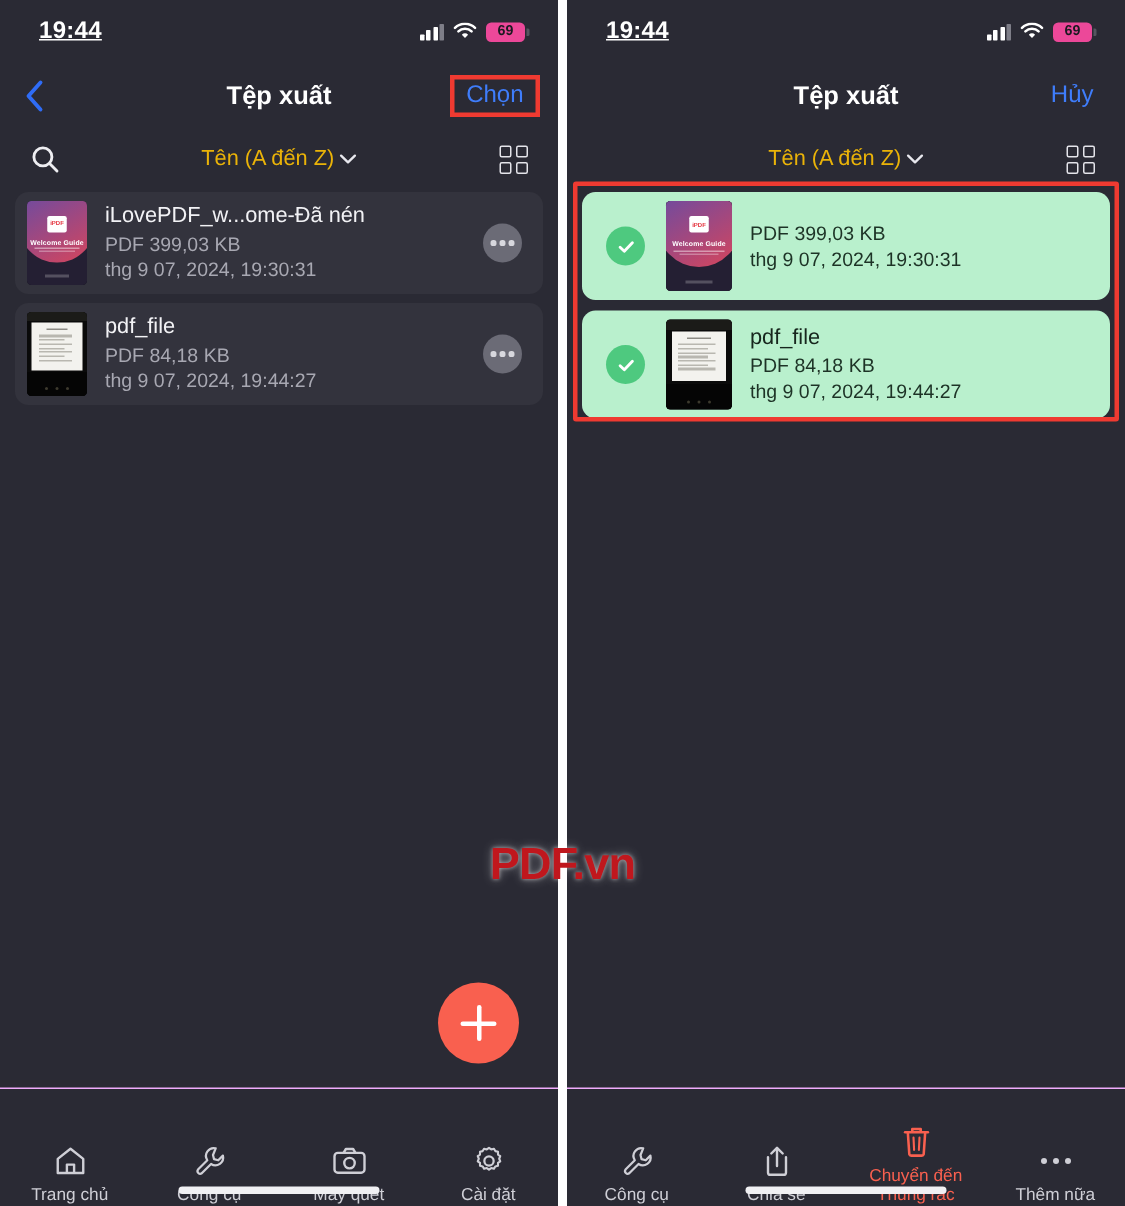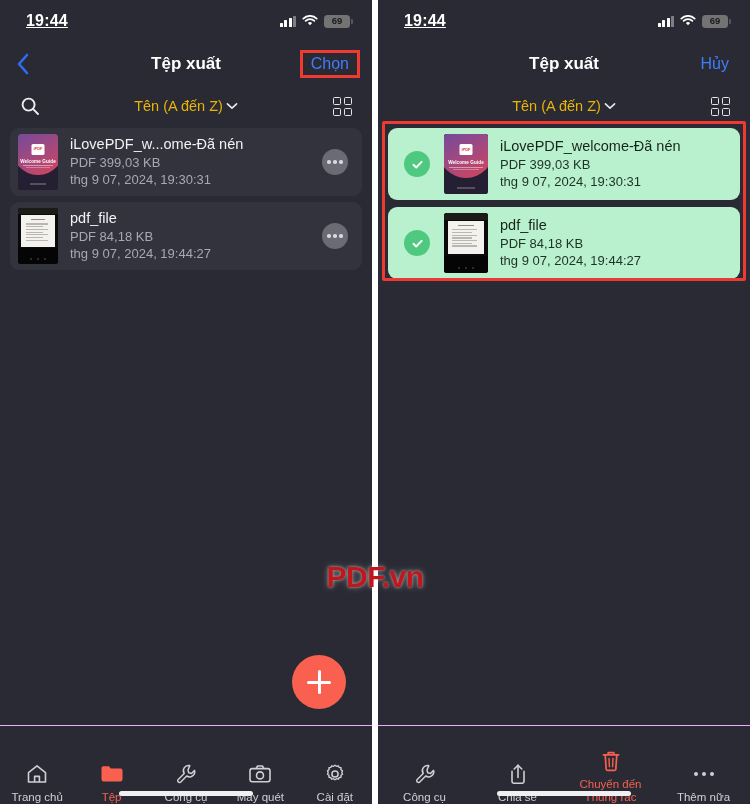--- a/index.html
+++ b/index.html
@@ -47,21 +47,21 @@
   .cell-bars { display: flex; align-items: flex-end; gap: 1.5px; height: 11px; }
   .cell-bars i { display: block; width: 3px; background: #ffffff; border-radius: 0.5px; }
   .cell-bars i:nth-child(1) { height: 4px; }
   .cell-bars i:nth-child(2) { height: 6.5px; }
   .cell-bars i:nth-child(3) { height: 9px; }
   .cell-bars i:nth-child(4) { height: 11px; background: #7e7e88; }
   .batt {
     position: relative;
     width: 26px; height: 13px;
     border-radius: 3.5px;
-    background: #737373;
+    background: #ec4899;
     display: flex; align-items: center; justify-content: center;
   }
   .batt span {
     font-size: 9.5px; font-weight: bold; color: #1a1a20;
     line-height: 1;
   }
   .batt::after {
     content: "";
     position: absolute; right: -3px; top: 4px;
     width: 2px; height: 5px;
@@ -413,28 +413,20 @@
     <div class="tabbar">
       <div class="tab">
         <div class="ic">
           <svg width="22" height="22" viewBox="0 0 22 22">
             <path d="M2.5 9.6 L11 2.8 L19.5 9.6 L19.5 19 L2.5 19 Z" stroke="#cfcfd6" stroke-width="1.6" fill="none" stroke-linejoin="round"></path>
             <path d="M8.6 19 L8.6 13.4 L13.4 13.4 L13.4 19" stroke="#cfcfd6" stroke-width="1.6" fill="none" stroke-linejoin="round"></path>
           </svg>
         </div>
         <div class="tl">Trang chủ</div>
       </div>
-      <div class="tab active">
-        <div class="ic">
-          <svg width="24" height="22" viewBox="0 0 24 22">
-            <path d="M1.5 5 A1.8 1.8 0 0 1 3.3 3.2 L9 3.2 L10.8 5.6 L20.7 5.6 A1.8 1.8 0 0 1 22.5 7.4 L22.5 16.6 A1.8 1.8 0 0 1 20.7 18.4 L3.3 18.4 A1.8 1.8 0 0 1 1.5 16.6 Z" fill="#f9604f"></path>
-          </svg>
-        </div>
-        <div class="tl">Tệp</div>
-      </div>
       <div class="tab">
         <div class="ic">
           <svg width="22" height="22" viewBox="0 0 22 22">
             <path d="M14.8 2.6 a5.2 5.2 0 0 0 -5.6 7.9 L3 16.7 a1.8 1.8 0 0 0 2.5 2.5 l6.2 -6.2 a5.2 5.2 0 0 0 7.9 -5.6 l-3.1 3.1 -2.8 -0.7 -0.7 -2.8 Z" stroke="#cfcfd6" stroke-width="1.5" fill="none" stroke-linejoin="round"></path>
           </svg>
         </div>
         <div class="tl">Công cụ</div>
       </div>
       <div class="tab">
         <div class="ic">
@@ -519,21 +511,20 @@
           <div class="thumb-ilove">
             <div class="blob"></div>
             <div class="badge">iPDF</div>
             <div class="wg">Welcome Guide</div>
             <div class="sub"></div>
               <div class="sub2"></div>
               <div class="foot"></div>
           </div>
         </div>
         <div class="meta">
-          <div class="fname">iLovePDF_welcome-Đã nén</div>
           <div class="finfo">PDF 399,03 KB</div>
           <div class="finfo">thg 9 07, 2024, 19:30:31</div>
         </div>
       </div>
 
       <div class="file-row sel">
         <div class="check">
           <svg width="15" height="15" viewBox="0 0 15 15">
             <path d="M3.4 7.8 L6.2 10.5 L11.6 4.8" stroke="#ffffff" stroke-width="1.9" fill="none" stroke-linecap="round" stroke-linejoin="round"></path>
           </svg>

